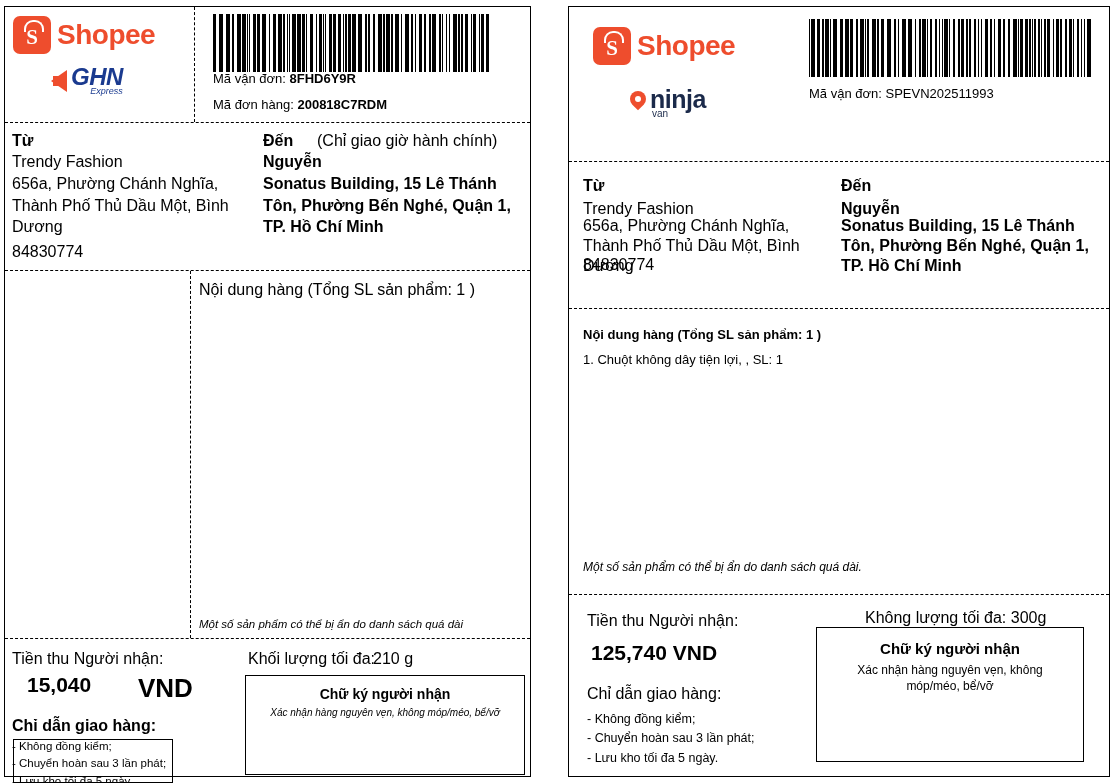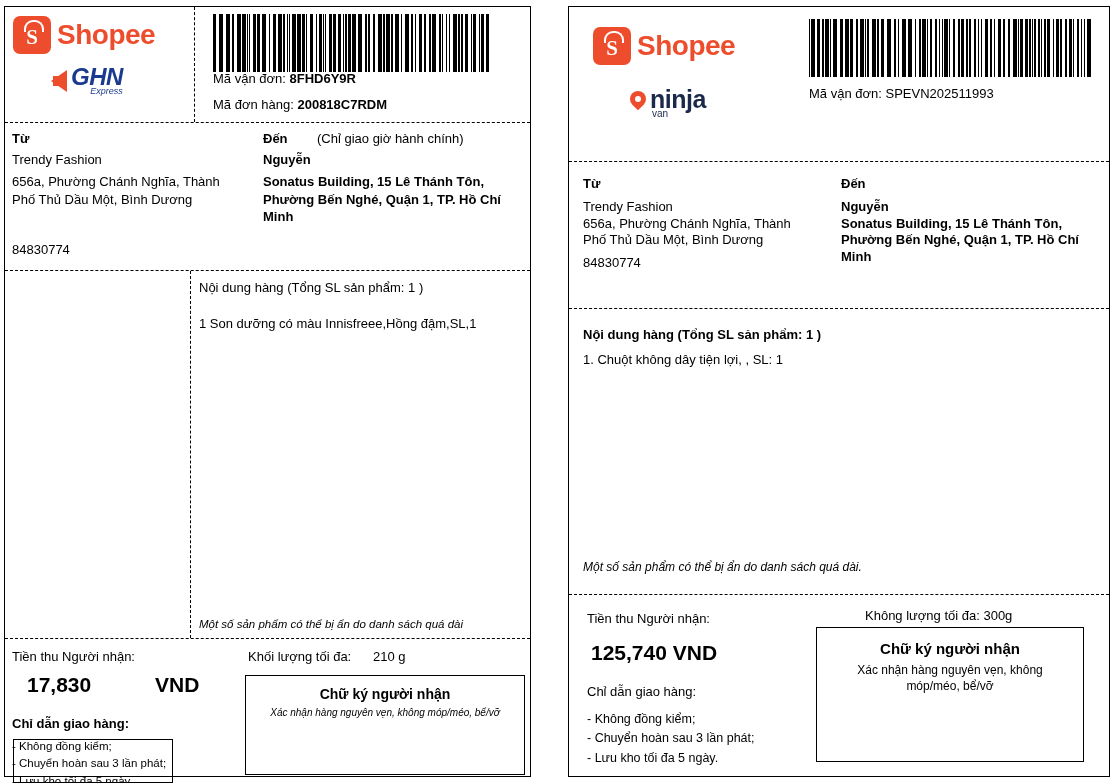--- a/index.html
+++ b/index.html
@@ -139,21 +139,21 @@
   
   .barcode {
     display: flex; align-items: flex-end; height: 58px;
     gap: 0;
   }
   .barcode i { display: block; background: #000; height: 100%; }
 
   .mono-field { font-size: 13px; line-height: 1.45; }
   .mono-field b { font-weight: bold; }
 
-  .sect { font-size: 13px; line-height: 1.35; }
+  .sect { font-size: 16px; line-height: 1.35; }
   .bold { font-weight: bold; }
   .ital { font-style: italic; }
 
   .box-sig {
     border: 1px solid #000;
   }
 </style>
 </head>
 <body>
 
@@ -335,29 +335,28 @@
     <div style="position:absolute; left:0; top:264px; width:100%; height:368px;" class="dashrow">
 
       <div style="position:absolute; left:0; top:0; width:186px; height:100%;" class="dashcol">
         <div style="position:absolute; left:0; top:178px; width:100%; height:190px;">
           <div class="box-sig" style="position:absolute; left:8px; top:290px; width:160px; height:44px;"></div>
         </div>
       </div>
 
       <div style="position:absolute; left:186px; top:0; right:0; height:100%;">
         <div class="sect" style="position:absolute; left:8px; top:8px;">Nội dung hàng (Tổng SL sản phẩm: 1 )</div>
-        <div class="sect" style="position:absolute; left:8px; top:44px; width:320px;">1 Son dưỡng có màu Innisfreee,Hồng đậm,SL,1</div>
         <div class="sect ital" style="position:absolute; left:8px; top:346px; font-size:11.5px;">Một số sản phẩm có thể bị ẩn do danh sách quá dài</div>
       </div>
     </div>
 
     <div style="position:absolute; left:0; top:632px; width:100%; bottom:0;">
       <div class="sect" style="position:absolute; left:7px; top:9px;">Tiền thu Người nhận:</div>
-      <div style="position:absolute; left:22px; top:34px; font-size:21px; font-weight:bold;">17,830</div>
-      <div style="position:absolute; left:150px; top:34px; font-size:21px; font-weight:bold;">VND</div>
+      <div style="position:absolute; left:22px; top:34px; font-size:21px; font-weight:bold;">15,040</div>
+      <div style="position:absolute; left:133px; top:34px; font-size:26px; font-weight:bold;">VND</div>
 
       <div class="sect" style="position:absolute; left:243px; top:9px;">Khối lượng tối đa:</div>
       <div class="sect" style="position:absolute; left:368px; top:9px;">210 g</div>
 
       <div class="box-sig" style="position:absolute; left:240px; top:36px; width:280px; height:100px;">
         <div style="text-align:center; margin-top:10px; font-size:14px; font-weight:bold;">Chữ ký người nhận</div>
         <div class="ital" style="text-align:center; margin-top:5px; font-size:10px;">Xác nhận hàng nguyên vẹn, không móp/méo, bể/vỡ</div>
       </div>
 
       <div class="sect bold" style="position:absolute; left:7px; top:76px;">Chỉ dẫn giao hàng:</div>

